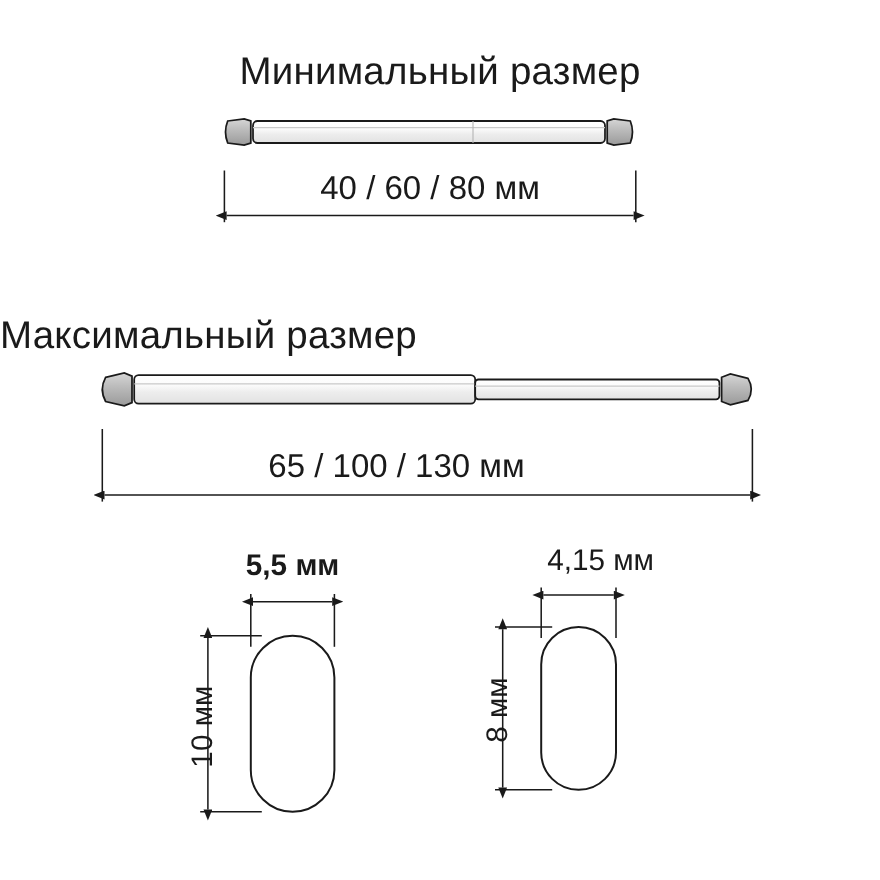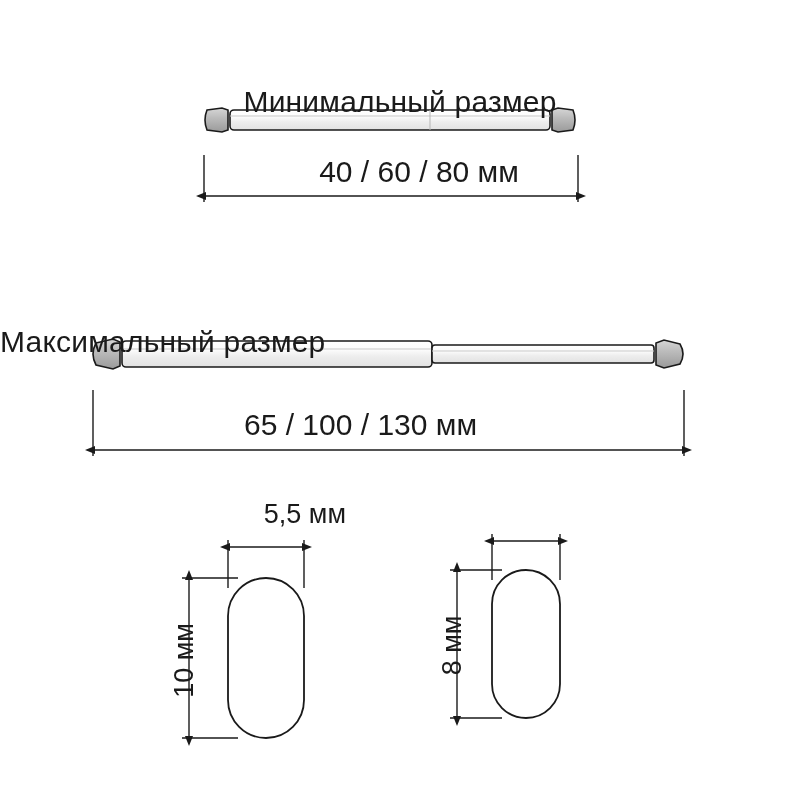--- a/index.html
+++ b/index.html
@@ -17,23 +17,22 @@
     height: 800px;
     background: #ffffff;
     overflow: hidden;
   }
   .label {
     position: absolute;
     white-space: nowrap;
     color: #1a1a1a;
   }
   .title {
-    font-size: 30px;
+    font-size: 35px;
     letter-spacing: 0.2px;
-    margin-top: 40px;
   }
   .dim {
     font-size: 30px;
   }
   .dim-small {
     font-size: 27px;
   }
   .vert {
     transform-origin: 50% 50%;
   }
@@ -132,26 +131,27 @@
       <line x1="494" y1="541" x2="558" y2="541" stroke="#1a1a1a" stroke-width="1.4" marker-start="url(#arrowL)" marker-end="url(#arrowR)"></line>
 
       <line x1="450" y1="570" x2="502" y2="570" stroke="#1a1a1a" stroke-width="1.4"></line>
       <line x1="450" y1="718" x2="502" y2="718" stroke="#1a1a1a" stroke-width="1.4"></line>
       <line x1="457" y1="572" x2="457" y2="716" stroke="#1a1a1a" stroke-width="1.4" marker-start="url(#arrowL)" marker-end="url(#arrowR)"></line>
     </g>
   </svg>
 
   <div class="label title" style="left:0; top:45px; width:800px; text-align:center;">Минимальный размер</div>
 
-  <div class="label dim" style="left:204px; top:155px; width:374px; text-align:center;margin-left:28px;">40 / 60 / 80 мм</div>
+  <div class="label dim" style="left:204px; top:155px; width:374px; text-align:center;">40 / 60 / 80 мм</div>
 
   <div class="label title" style="left:0; top:285px; width:800px; text-align:left;">Максимальный размер</div>
 
   <div class="label dim" style="left:93px; top:408px; width:535px; text-align:center;">65 / 100 / 130 мм</div>
 
-  <div class="label dim-small" style="left:186px; top:499px; width:160px; text-align:right;">5,5 мм</div>
+  <div class="label dim-small" style="left:186px; top:499px; width:160px; text-align:center;font-weight:bold;">5,5 мм</div>
 
   <div class="label dim-small vert" style="left:104px; top:645px; width:160px; text-align:center; transform: rotate(-90deg);">10 мм</div>
 
+  <div class="label dim-small" style="left:466px; top:494px; width:160px; text-align:center;">4,15 мм</div>
 
   <div class="label dim-small vert" style="left:372px; top:630px; width:160px; text-align:center; transform: rotate(-90deg);">8 мм</div>
 
 </div>
 
 </body></html>

